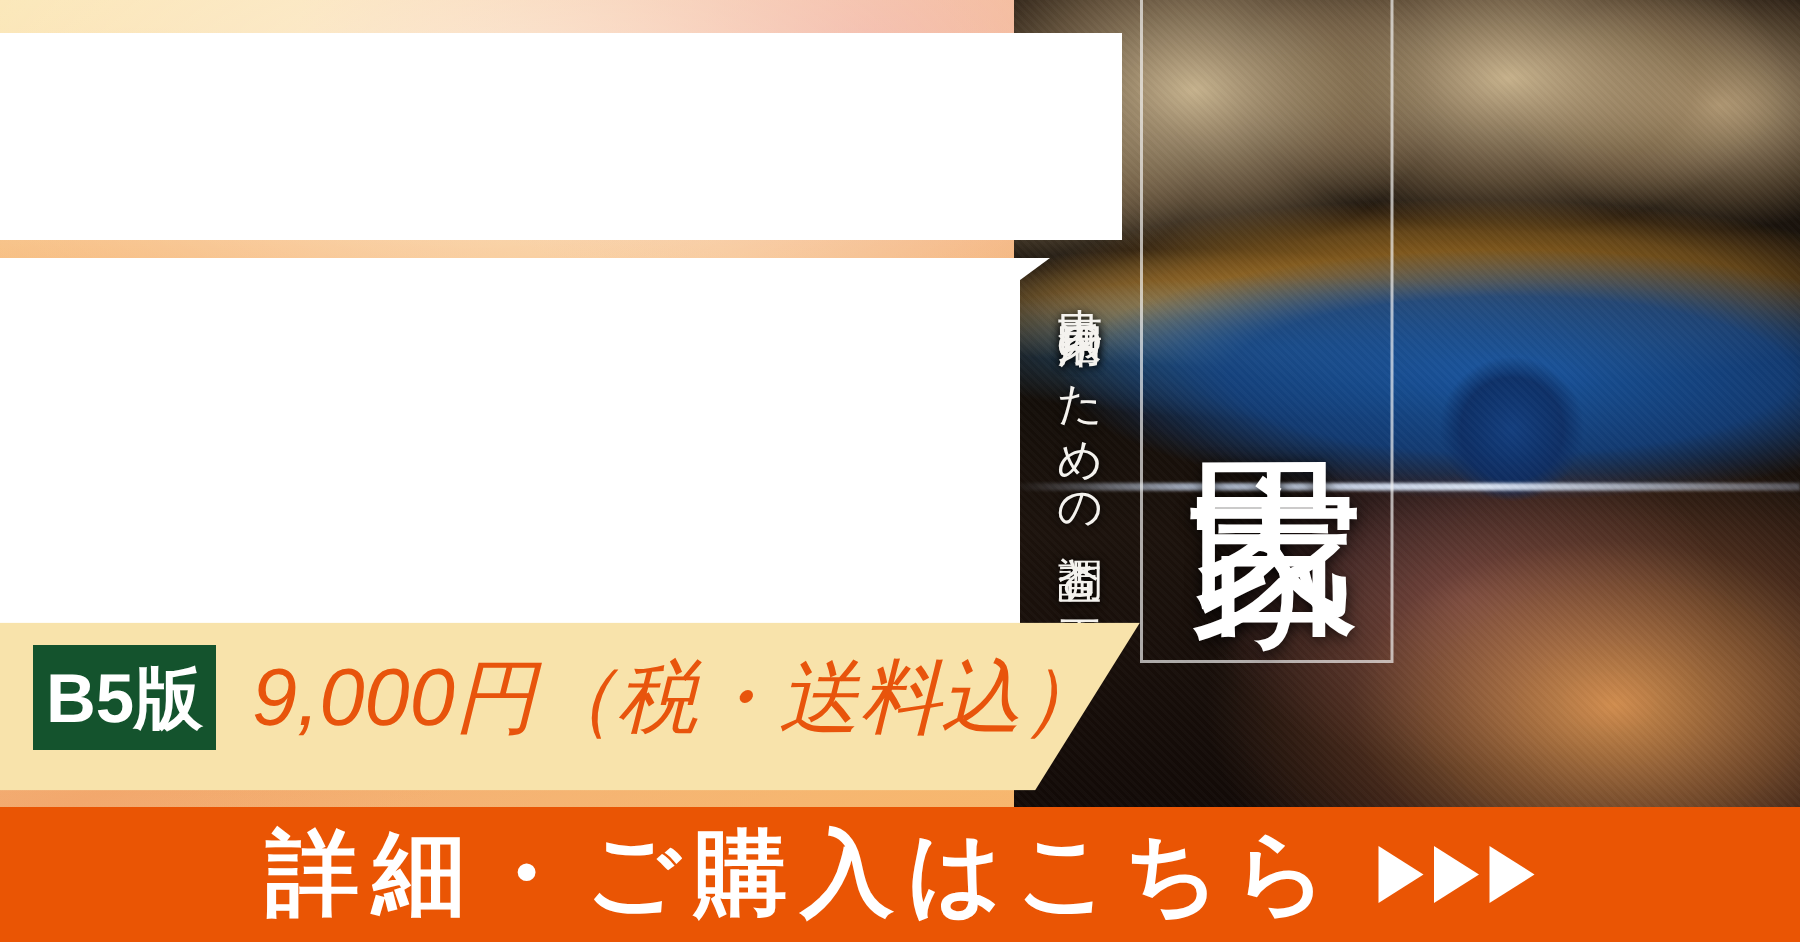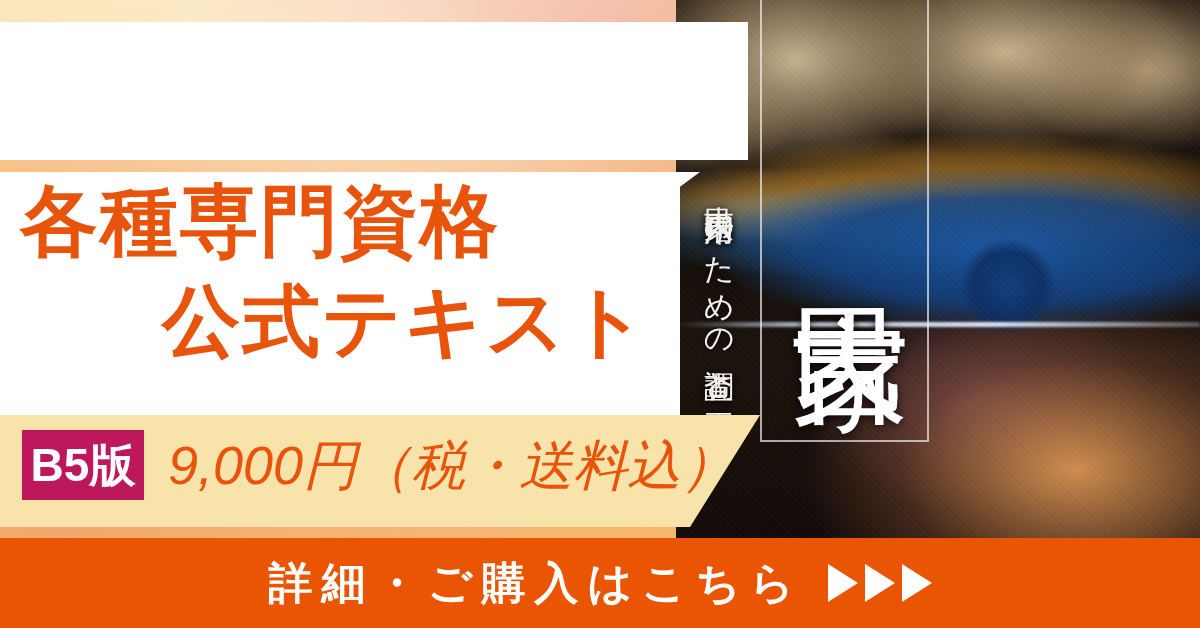--- a/index.html
+++ b/index.html
@@ -203,21 +203,21 @@
     height: 112px;
     background: #f8e3ab;
     clip-path: polygon(0 0, 680px 0, 760px 0, 690px 100%, 0 100%);
   }
   .badge-b5 {
     position: absolute;
     left: 22px;
     top: 430px;
     width: 122px;
     height: 70px;
-    background: #be185d;
+    background: #14532d;
     color: #ffffff;
     font-size: 46px;
     font-weight: 700;
     line-height: 70px;
     text-align: center;
     letter-spacing: 0;
   }
   .price-text {
     position: absolute;
     left: 168px;
@@ -239,21 +239,21 @@
     width: 1200px;
     height: 90px;
     background: #ea5504;
     display: flex;
     align-items: center;
     justify-content: center;
     gap: 24px;
   }
   .cta-text {
     color: #ffffff;
-    font-size: 44px;
+    font-size: 62px;
     font-weight: 700;
     letter-spacing: 9px;
     line-height: 1;
     white-space: nowrap;
   }
   .cta-arrows {
     display: flex;
     align-items: center;
     gap: 7px;
   }
@@ -282,22 +282,20 @@
 
     <div class="cover-side cover-side-top">伝統構法</div>
 
     <div class="cover-side cover-side-main">古民家活用のための調査と再生の</div>
   </div>
 
   <div class="panel-top"></div>
 
   <div class="panel-main"></div>
   <div class="panel-main-wedge"></div>
-  <div class="headline-1">各種専門資格</div>
-  <div class="headline-2">公式テキスト</div>
 
   <div class="price-band"></div>
   <div class="badge-b5">B5版</div>
   <div class="price-text">9,000円（税・送料込）</div>
 
   <div class="cta-bar">
     <span class="cta-text">詳細・ご購入はこちら</span>
     <span class="cta-arrows">
       <span class="cta-arrow"></span>
       <span class="cta-arrow"></span>

